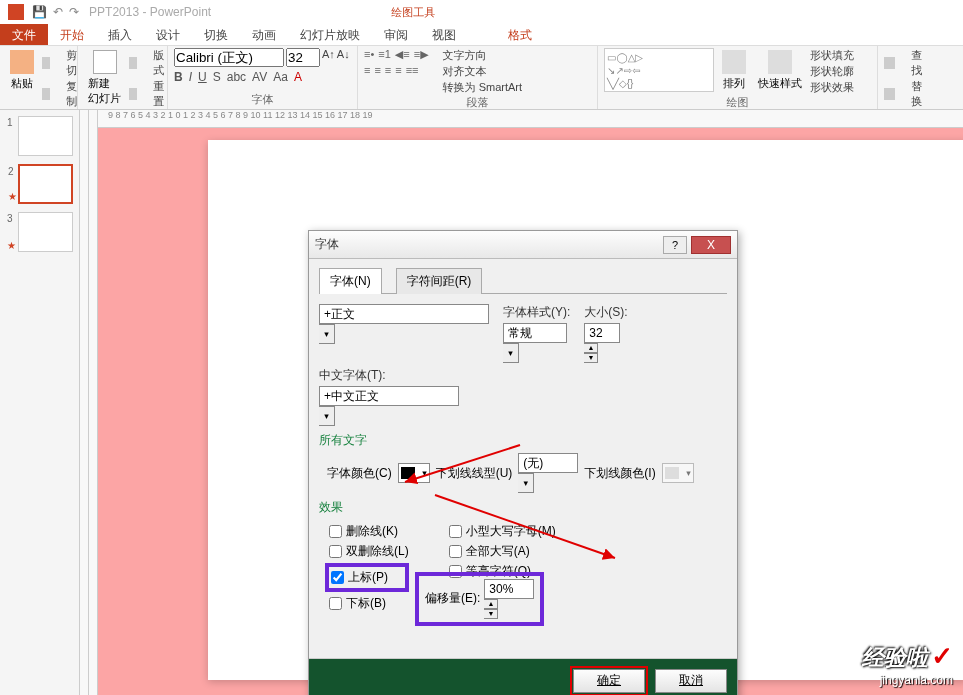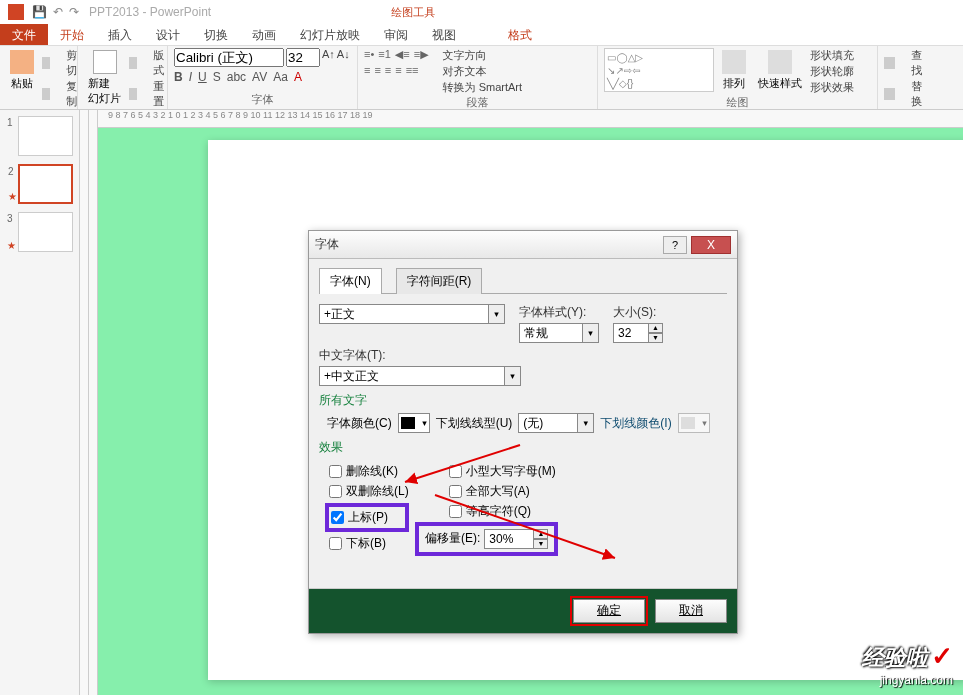--- a/index.html
+++ b/index.html
@@ -32,40 +32,40 @@
 .main { display: flex; height: calc(695px - 24px - 22px - 64px); background: #eee; }
 .thumb-pane { width: 80px; background: #f5f5f5; border-right: 1px solid #ccc; padding: 6px; }
 .thumb { border: 1px solid #ccc; background: #fff; height: 40px; margin-bottom: 8px; position: relative; }
 .thumb.sel { border: 2px solid #d04424; }
 .thumb-num { position: absolute; left: -12px; top: 0; font-size: 10px; color: #666; }
 .thumb-star { position: absolute; left: -12px; bottom: 0; font-size: 10px; color: #d04424; }
 
 .ruler-v { width: 18px; background: #f8f8f8; border-right: 1px solid #ccc; position: relative; }
 .ruler-v::before { content: ""; position: absolute; left: 8px; top: 0; bottom: 0; width: 1px; background: #ccc; }
 
-.edit-area { flex: 1; background: #86efac; position: relative; overflow: hidden; }
+.edit-area { flex: 1; background: #fca5a5; position: relative; overflow: hidden; }
 .ruler-h { height: 18px; background: #f8f8f8; border-bottom: 1px solid #ccc; font-size: 9px; color: #888; padding-left: 10px; white-space: nowrap; overflow: hidden; }
 .slide { position: absolute; left: 110px; top: 30px; width: 760px; height: 540px; background: #fff; box-shadow: 0 2px 8px rgba(0,0,0,.2); }
 
 
 .dialog { position: absolute; left: 308px; top: 230px; width: 430px; background: #f0f0f0; border: 1px solid #999; box-shadow: 2px 2px 8px rgba(0,0,0,.3); z-index: 100; }
 .dlg-titlebar { height: 28px; background: linear-gradient(#fdfdfd,#e8e8e8); display: flex; align-items: center; padding: 0 6px; border-bottom: 1px solid #bbb; }
 .dlg-title { flex: 1; color: #333; font-size: 12px; }
 .dlg-help { width: 24px; height: 18px; border: 1px solid #aaa; background: #eee; text-align: center; line-height: 16px; margin-right: 4px; font-size: 11px; }
 .dlg-close { width: 40px; height: 18px; background: #c75050; color: #fff; text-align: center; line-height: 16px; border: 1px solid #a03030; }
 
 .dlg-body { padding: 8px 10px; background: #f0f0f0; }
 .dlg-tabs { display: flex; border-bottom: 1px solid #aaa; margin-bottom: 10px; }
 .dlg-tab { padding: 4px 10px; border: 1px solid #aaa; border-bottom: none; background: #fff; margin-right: 14px; position: relative; top: 1px; }
 .dlg-tab.inactive { background: #e8e8e8; }
 
 .field-row { display: flex; gap: 14px; margin-bottom: 4px; }
 .field-col { display: flex; flex-direction: column; gap: 2px; }
 .field-label { font-size: 12px; color: #333; }
-.combo { display: flex; }
+.combo { display: flex; flex-direction: column; }
 .combo input { border: 1px solid #888; height: 20px; padding: 0 4px; font-size: 12px; }
 .combo .drop { width: 16px; height: 20px; border: 1px solid #888; border-left: none; background: #eee; text-align: center; line-height: 18px; font-size: 9px; }
 .spinner-btns { width: 14px; display: flex; flex-direction: column; }
 .spinner-btns div { flex:1; border:1px solid #888; border-left:none; background:#eee; font-size:7px; text-align:center; line-height:8px; }
 
 .section-label { font-size: 12px; color: #15803d; margin: 6px 0 4px; }
 .color-row { display: flex; align-items: center; gap: 6px; margin-left: 8px; margin-bottom: 4px; }
 .color-btn { width: 32px; height: 20px; border: 1px solid #888; background: #fff; display: flex; align-items: center; }
 .color-btn .sw { width: 14px; height: 12px; background: #000; margin-left: 2px; }
 .color-btn .dd { margin-left: auto; font-size: 9px; padding-right: 2px; }
@@ -319,38 +319,38 @@
               <div>▲</div>
               <div>▼</div>
             </div>
           </div>
       </div>
     </div>
 
     <div class="field-col" style="margin-bottom:6px">
       <span class="field-label">中文字体(T):</span>
       <div class="combo">
-          <input style="width: 186px;" value="+中文正文">
+          <input style="width: 140px;" value="+中文正文">
           <div class="drop">▾</div>
         </div>
     </div>
 
     <div class="section-label">所有文字</div>
     <div class="color-row">
       <span>字体颜色(C)</span>
       <div class="color-btn">
           <div class="sw"></div>
           <span class="dd">▾</span>
         </div>
       <span>下划线线型(U)</span>
       <div class="combo">
           <input style="width: 60px;" value="(无)">
           <div class="drop">▾</div>
         </div>
-      <span style="color:#0c4a6e">下划线颜色(I)</span>
+      <span style="color:#000000">下划线颜色(I)</span>
       <div class="color-btn" style="opacity:.5">
           <div class="sw" style="background:#ccc"></div>
           <span class="dd">▾</span>
         </div>
     </div>
 
     <div class="section-label">效果</div>
     <div class="effects-cols">
       <div>
         <div class="chk-row">

